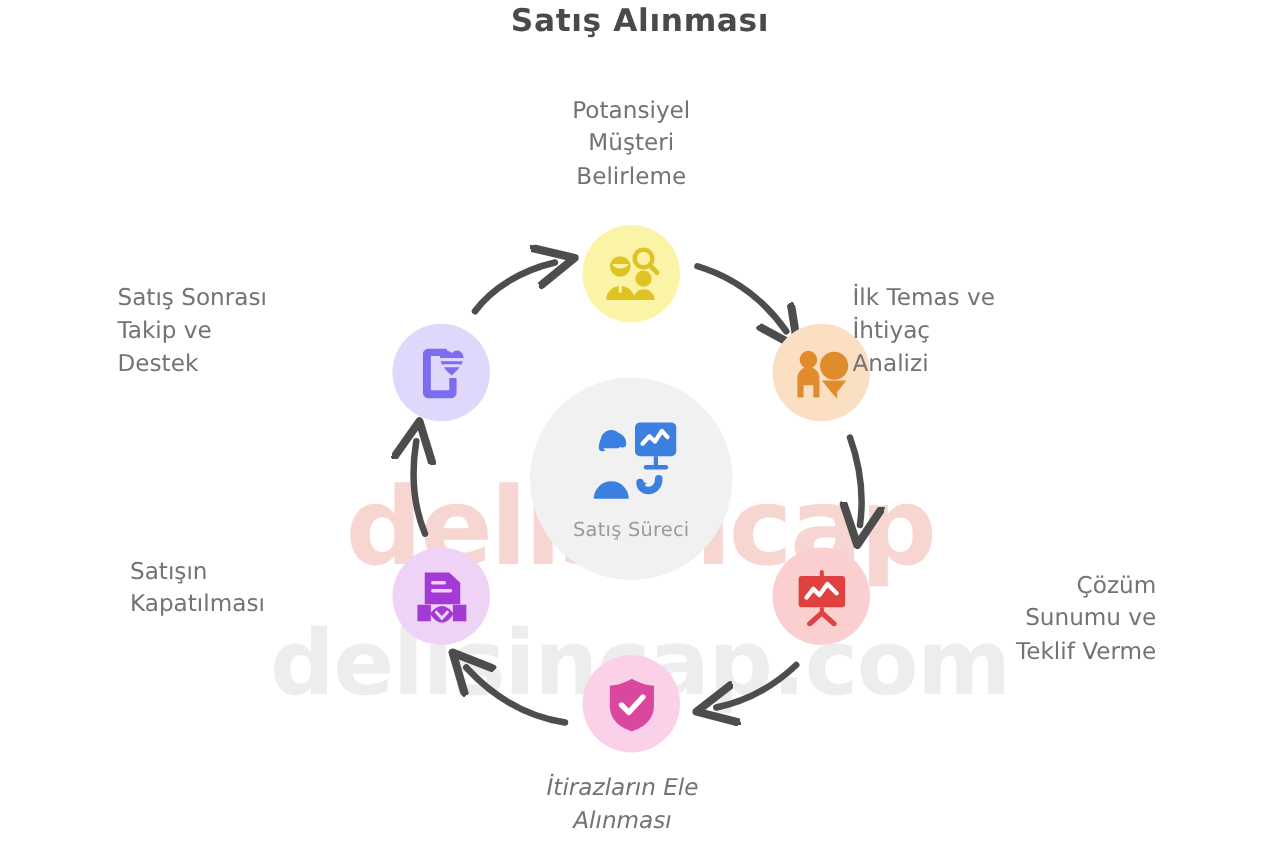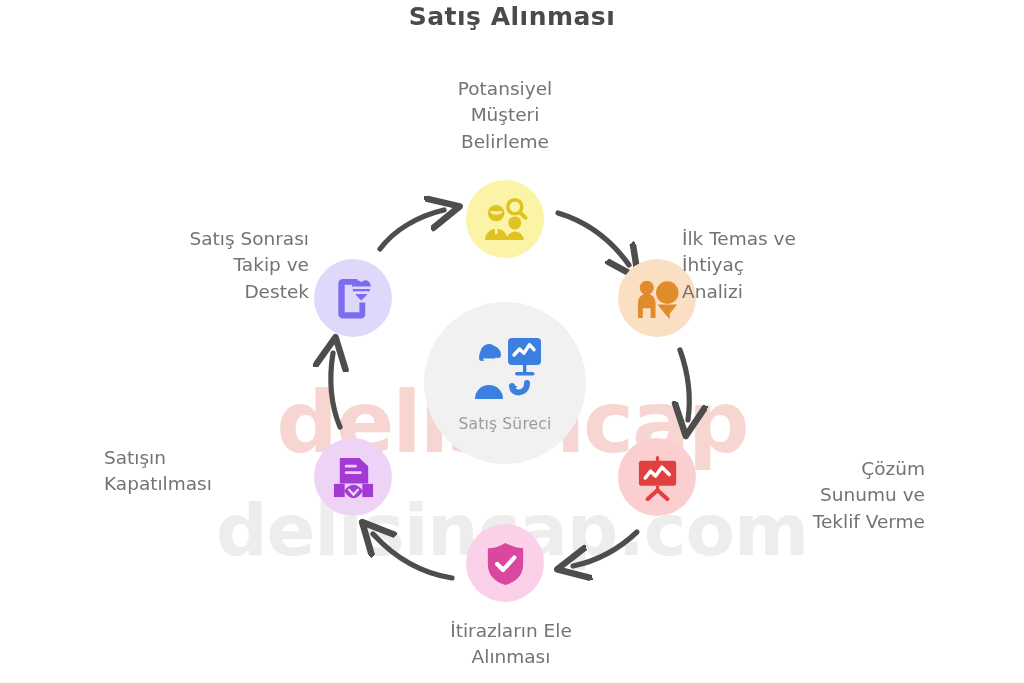--- a/index.html
+++ b/index.html
@@ -116,23 +116,23 @@
     position: absolute;
     font-size: 18.5px;
     line-height: 1.42;
     color: #737373;
     z-index: 6;
     white-space: pre-line;
   }
   #label-1 { left: 390px; top: 76px;  width: 230px; text-align: center; }
   #label-2 { left: 682px; top: 226px; width: 215px; text-align: left; }
   #label-3 { left: 710px; top: 456px; width: 215px; text-align: right; }
-  #label-4 { left: 397px; top: 618px; width: 228px; text-align: center; }
+  #label-4 { left: 384px; top: 618px; width: 228px; text-align: center; font-style: italic; }
   #label-5 { left: 104px; top: 445px; width: 205px; text-align: left; }
-  #label-6 { left: 94px;  top: 226px; width: 215px; text-align: right; }
+  #label-6 { left: 94px;  top: 226px; width: 215px; text-align: left; }
 </style>
 </head>
 <body>
 
 <div class="watermark" id="wm-red">delisincap</div>
 <div class="watermark" id="wm-gray">delisincap.com</div>
 
 <div id="title">Satış Alınması</div>
 
 <svg id="arrows" viewBox="0 0 1024 683">

